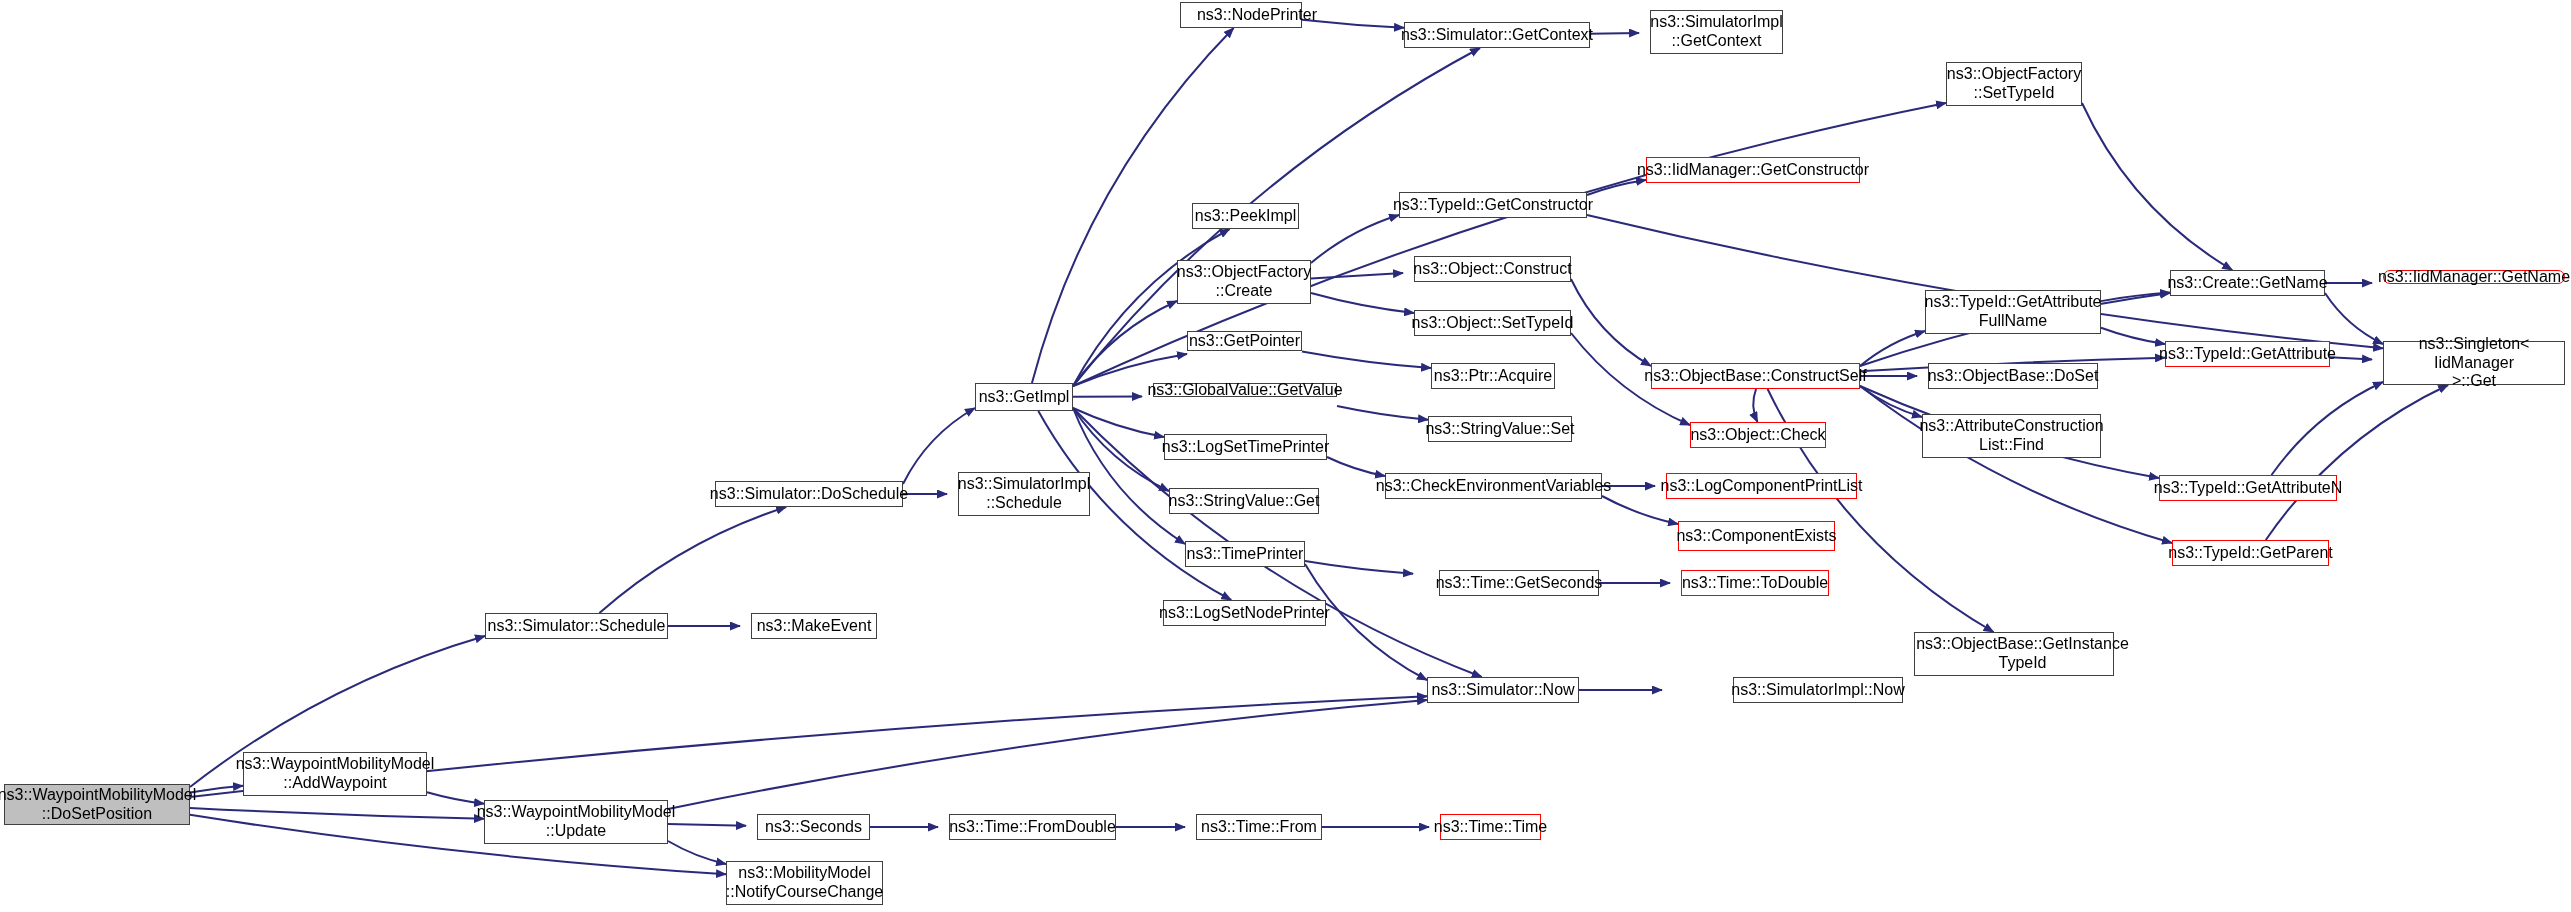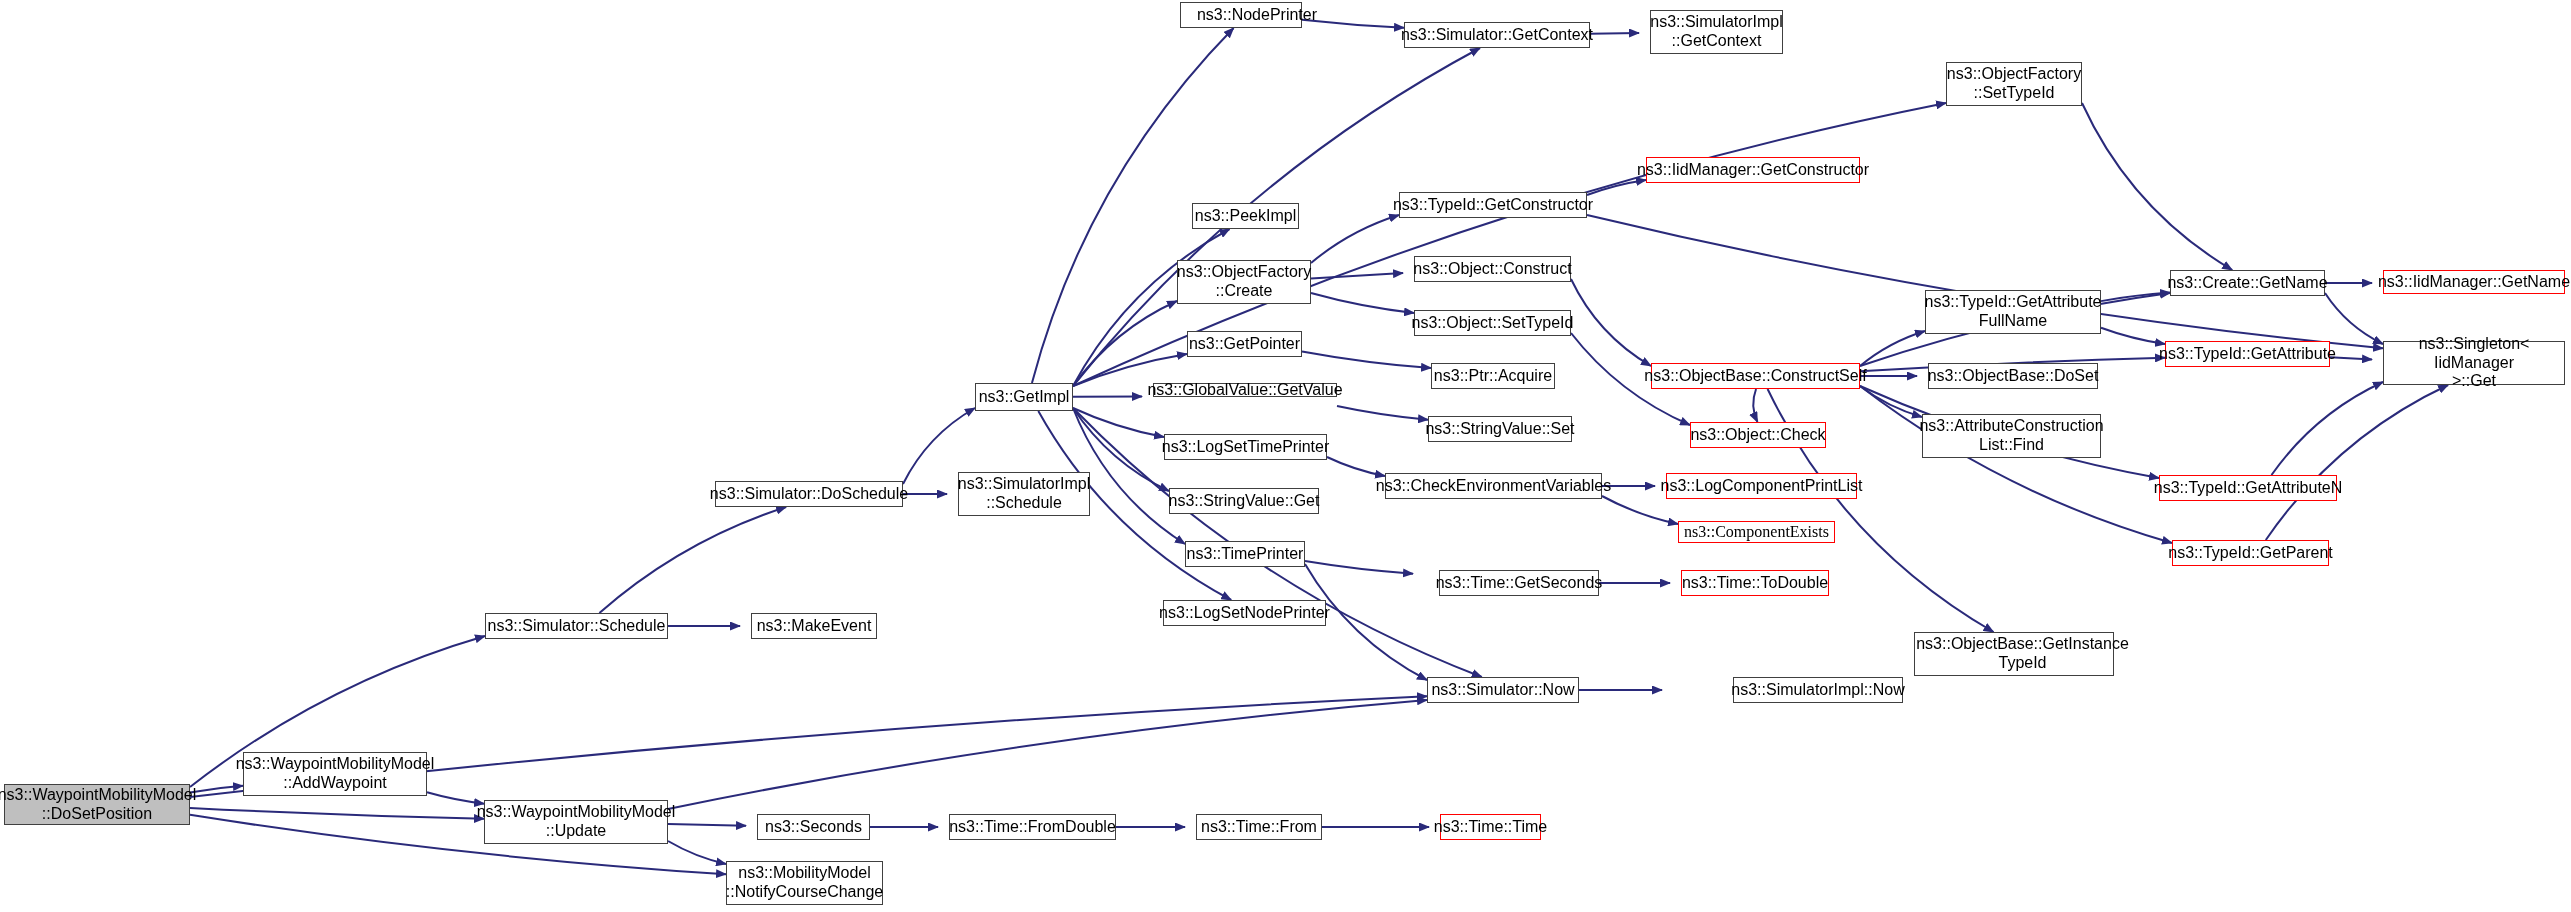--- a/index.html
+++ b/index.html
@@ -114,45 +114,45 @@
 ::GetContext</div>
       <div class="node" style="left: 1946px; top: 62px; width: 136px; height: 44px;">ns3::ObjectFactory
 ::SetTypeId</div>
       <div class="node red" style="left: 1646px; top: 157px; width: 214px; height: 26px;">ns3::IidManager::GetConstructor</div>
       <div class="node" style="left: 1192px; top: 203px; width: 107px; height: 26px;">ns3::PeekImpl</div>
       <div class="node" style="left: 1399px; top: 192px; width: 188px; height: 26px;">ns3::TypeId::GetConstructor</div>
       <div class="node" style="left: 1177px; top: 260px; width: 134px; height: 44px;">ns3::ObjectFactory
 ::Create</div>
       <div class="node" style="left: 1414px; top: 256px; width: 157px; height: 26px;">ns3::Object::Construct</div>
       <div class="node" style="left: 1414px; top: 310px; width: 157px; height: 26px;">ns3::Object::SetTypeId</div>
-      <div class="node" style="left: 1187px; top: 331px; width: 115px; height: 26px;">ns3::GetPointer</div>
+      <div class="node" style="left: 1187px; top: 331px; width: 115px; height: 20px;">ns3::GetPointer</div>
       <div class="node" style="left: 1431px; top: 363px; width: 124px; height: 26px;">ns3::Ptr::Acquire</div>
       <div class="node" style="left: 1153px; top: 383px; width: 184px; height: 14px;">ns3::GlobalValue::GetValue</div>
       <div class="node" style="left: 1428px; top: 416px; width: 144px; height: 26px;">ns3::StringValue::Set</div>
       <div class="node" style="left: 1164px; top: 434px; width: 163px; height: 26px;">ns3::LogSetTimePrinter</div>
       <div class="node" style="left: 1169px; top: 488px; width: 150px; height: 26px;">ns3::StringValue::Get</div>
       <div class="node" style="left: 1185px; top: 541px; width: 120px; height: 26px;">ns3::TimePrinter</div>
       <div class="node" style="left: 1163px; top: 600px; width: 163px; height: 26px;">ns3::LogSetNodePrinter</div>
       <div class="node" style="left: 1385px; top: 473px; width: 217px; height: 26px;">ns3::CheckEnvironmentVariables</div>
       <div class="node" style="left: 1413px; top: 570px; width: 160px; height: 26px; margin-left: 26px;">ns3::Time::GetSeconds</div>
       <div class="node red" style="left: 1651px; top: 363px; width: 209px; height: 26px;">ns3::ObjectBase::ConstructSelf</div>
       <div class="node red" style="left: 1690px; top: 422px; width: 136px; height: 26px;">ns3::Object::Check</div>
       <div class="node red" style="left: 1666px; top: 473px; width: 191px; height: 26px;">ns3::LogComponentPrintList</div>
-      <div class="node red" style="left: 1678px; top: 521px; width: 157px; height: 22px; font-family: Liberation Serif, serif;">ns3::ComponentExists</div>
+      <div class="node red" style="left: 1678px; top: 521px; width: 157px; height: 30px;">ns3::ComponentExists</div>
       <div class="node red" style="left: 1681px; top: 570px; width: 148px; height: 26px;">ns3::Time::ToDouble</div>
       <div class="node" style="left: 1427px; top: 677px; width: 152px; height: 26px;">ns3::Simulator::Now</div>
       <div class="node" style="left: 1733px; top: 677px; width: 170px; height: 26px;">ns3::SimulatorImpl::Now</div>
       <div class="node" style="left: 1925px; top: 290px; width: 176px; height: 44px;">ns3::TypeId::GetAttribute
 FullName</div>
       <div class="node" style="left: 1928px; top: 363px; width: 170px; height: 26px;">ns3::ObjectBase::DoSet</div>
       <div class="node" style="left: 1922px; top: 414px; width: 179px; height: 44px;">ns3::AttributeConstruction
 List::Find</div>
       <div class="node" style="left: 1914px; top: 632px; width: 200px; height: 44px; padding-left: 21px;">ns3::ObjectBase::GetInstance
 TypeId</div>
       <div class="node" style="left: 2170px; top: 270px; width: 155px; height: 26px;">ns3::Create::GetName</div>
       <div class="node red" style="left: 2165px; top: 341px; width: 165px; height: 26px;">ns3::TypeId::GetAttribute</div>
       <div class="node red" style="left: 2159px; top: 475px; width: 178px; height: 26px;">ns3::TypeId::GetAttributeN</div>
       <div class="node red" style="left: 2172px; top: 540px; width: 157px; height: 26px;">ns3::TypeId::GetParent</div>
-      <div class="node red" style="left: 2383px; top: 270px; width: 182px; height: 24px;">ns3::IidManager::GetName</div>
+      <div class="node red" style="left: 2383px; top: 270px; width: 182px; height: 14px; border-radius: 10px;">ns3::IidManager::GetName</div>
       <div class="node" style="left: 2383px; top: 341px; width: 182px; height: 44px;">ns3::Singleton&lt; IidManager
 &gt;::Get</div>
     </div>
 </div>
 
 </body></html>

